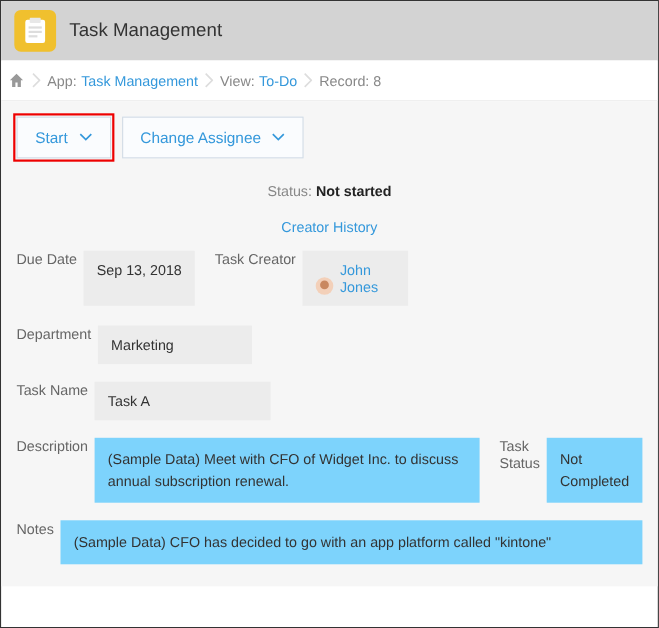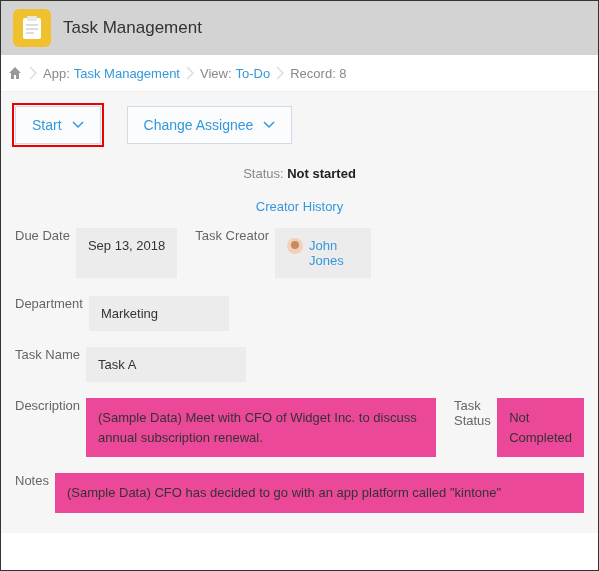--- a/index.html
+++ b/index.html
@@ -7,37 +7,37 @@
 .frame { width: 599px; height: 571px; border: 1px solid #333; overflow: hidden; }
 .header { background: #d3d3d3; display: flex; align-items: center; padding: 8px 12px; gap: 12px; }
 .app-icon { width: 38px; height: 38px; background: #f0c02e; border-radius: 6px; display: flex; align-items: center; justify-content: center; }
 .app-title { font-size: 17px; color: #333; }
 .crumbs { display: flex; align-items: center; padding: 10px 6px; gap: 4px; background: #fff; border-bottom: 1px solid #eee; font-size: 13px; color: #888; }
 .chev { color: #ccc; margin: 0 2px; }
 .crumb-link { color: #3498db; cursor: pointer; }
 .crumb-label { color: #888; }
 .home-icon { color: #999; cursor: pointer; }
 .body { background: #f6f6f6; padding: 14px 14px 20px 14px; }
-.actions { display: flex; gap: 26px; margin-bottom: 22px; }
+.actions { display: flex; gap: 10px; margin-bottom: 22px; }
 .btn { background: #fafcfe; border: 1px solid #d1dbe5; color: #3498db; padding: 10px 16px; font-size: 14px; display: inline-flex; align-items: center; gap: 10px; cursor: pointer; }
 .btn.highlight { outline: 2px solid #e00; outline-offset: 1px; }
 .status-row { display: flex; align-items: center; gap: 18px; margin-bottom: 14px; font-size: 13px; flex-direction: column; }
 .status-label { color: #888; }
 .status-val { color: #222; font-weight: bold; }
 .status-history { color: #3498db; cursor: pointer; }
 .fields-row { display: flex; gap: 18px; margin-bottom: 16px; flex-wrap: wrap; }
 .field { display: flex; flex-direction: row; gap: 6px; }
 .field-label { color: #666; font-size: 13px; }
 .field-value { background: #ececec; padding: 10px 12px; font-size: 13px; color: #333; min-width: 100px; }
-.field-value.creator { display: flex; align-items: flex-start; gap: 6px; }
+.field-value.creator { display: flex; align-items: flex-end; gap: 6px; }
 .creator-link { color: #3498db; cursor: pointer; }
 .avatar { width: 16px; height: 16px; border-radius: 50%; background: #f3d0b9; display: inline-block; position: relative; }
 .avatar::after { content: ""; position: absolute; top: 3px; left: 4px; width: 8px; height: 8px; border-radius: 50%; background: #c98860; }
 .wide-row { display: flex; gap: 18px; margin-bottom: 16px; }
-.textbox { background: #ec4899; padding: 10px 12px; font-size: 13px; color: #333; line-height: 1.5; }
+.textbox { background: #7dd3fc; padding: 10px 12px; font-size: 13px; color: #333; line-height: 1.5; }
 .desc-col { flex: 1; }
 .status-col { width: 130px; }
 svg { display: block; }
 </style>
 </head>
 <body>
 
 <div class="frame">
   <div class="header">
     <div class="app-icon">

